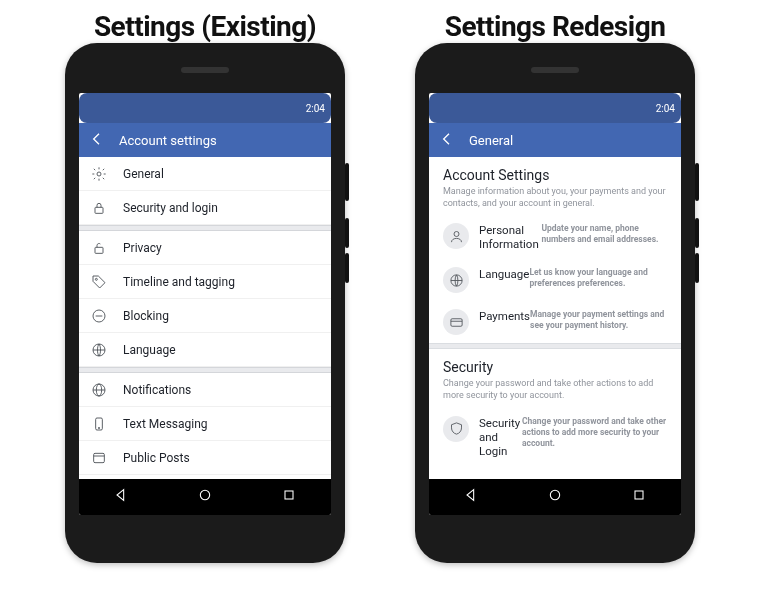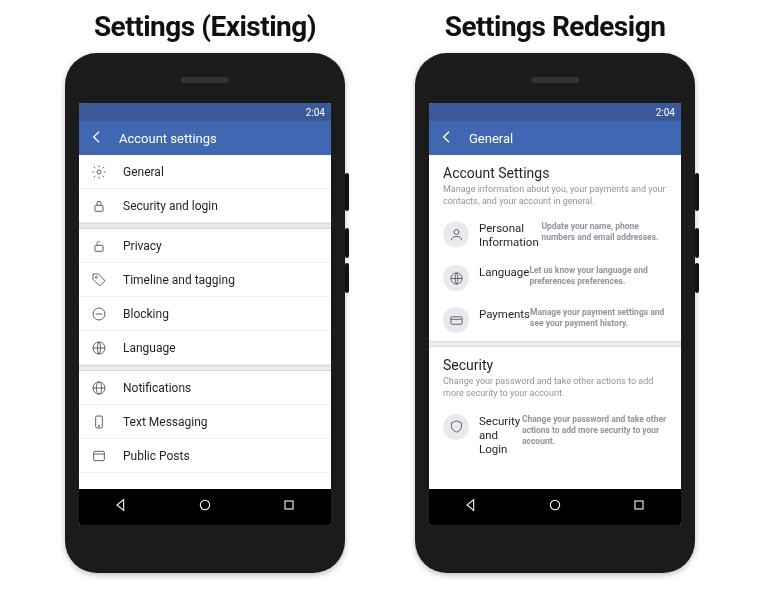--- a/index.html
+++ b/index.html
@@ -19,21 +19,20 @@
   .col {
     display: flex;
     flex-direction: column;
     align-items: center;
     width: 340px;
   }
   .heading {
     font-size: 28px;
     font-weight: 700;
     color: #111;
-    margin-bottom: 10px;
     text-align: center;
     letter-spacing: -0.5px;
   }
 
   
   .phone {
     width: 280px;
     height: 520px;
     background: #1b1b1b;
     border-radius: 32px;
@@ -58,29 +57,30 @@
     background: #fff;
     border-radius: 2px;
     overflow: hidden;
     display: flex;
     flex-direction: column;
     position: relative;
   }
 
   
   .statusbar {
-    height: 18px;
+    height: 30px;
     background: #3b5998;
     display: flex;
     justify-content: flex-end;
     align-items: center;
     gap: 4px;
     padding: 0 6px;
     color: #fff;
     font-size: 10px;
+    border-radius: 8px;
   }
   .status-ico { display:inline-flex; }
   .header {
     height: 34px;
     background: #4267B2;
     display: flex;
     align-items: center;
     gap: 14px;
     padding: 0 10px;
     color: #fff;

